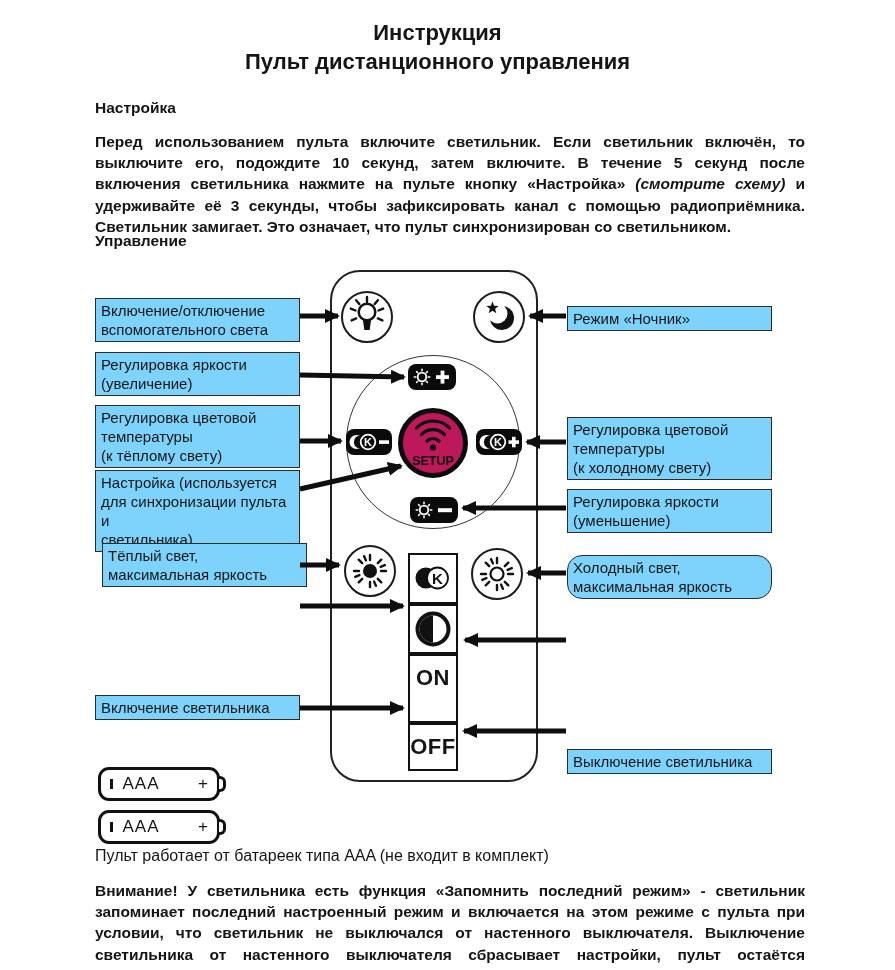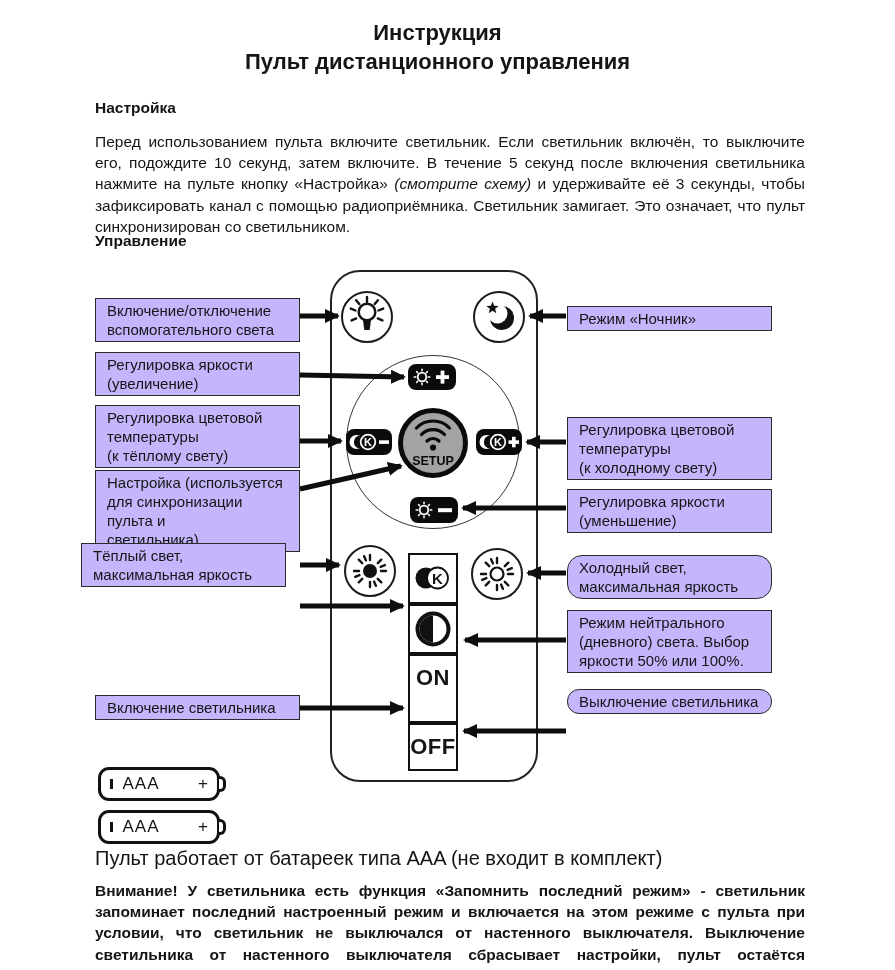--- a/index.html
+++ b/index.html
@@ -4,37 +4,37 @@
 <style>
   html,body{margin:0;padding:0;background:#e8e8e8;}
   .page{
     position:relative;width:895px;height:970px;background:#ffffff;
     font-family:"Liberation Sans","DejaVu Sans",sans-serif;color:#151515;
     overflow:hidden;margin:0 auto;
   }
   .abs{position:absolute;}
   .title{left:95px;top:18px;width:685px;text-align:center;font-size:22px;font-weight:bold;line-height:29px;}
   .heading{left:95px;font-size:15.5px;font-weight:bold;}
-  .bodytext{left:95px;width:710px;font-size:15.5px;line-height:21.2px;text-align:justify;margin:0;}
+  .bodytext{left:95px;width:710px;font-size:15.5px;line-height:21.2px;text-align:justify;margin:0;font-weight:bold;}
   .bold{font-weight:bold;}
   .italic{font-style:italic;}
 
   
   .lbox{
-    width:205px;background:#c4b5fd;border:1.5px solid #2b2b2b;
-    padding:2px 11px;font-size:15px;line-height:19px;white-space:pre-line;
+    width:205px;background:#7dd3fc;border:1.5px solid #2b2b2b;
+    padding:2px 5px;font-size:15px;line-height:19px;white-space:pre-line;
     box-sizing:border-box;
   }
 
   
   .remote-body{left:330px;top:270px;width:208px;height:512px;border:2px solid #222;border-radius:30px;background:#fff;box-sizing:border-box;}
   .circle-btn{width:52px;height:52px;border:2px solid #1c1c1c;border-radius:50%;background:#fff;box-sizing:border-box;display:flex;align-items:center;justify-content:center;}
   .dpad{left:346px;top:355px;width:174px;height:174px;border:1.5px solid #333;border-radius:50%;background:#fff;box-sizing:border-box;}
   .pill{background:#0b0b0b;border-radius:8px;display:flex;align-items:center;justify-content:center;box-sizing:border-box;}
-  .setup-circle{left:398px;top:408px;width:70px;height:70px;border:5px solid #0b0b0b;border-radius:50%;background:#a3a3a3;box-sizing:border-box;display:flex;align-items:center;justify-content:center;}
+  .setup-circle{left:398px;top:408px;width:70px;height:70px;border:5px solid #0b0b0b;border-radius:50%;background:#be185d;box-sizing:border-box;display:flex;align-items:center;justify-content:center;}
 
   .strip{left:408px;top:553px;width:50px;height:218px;border:2px solid #111;background:#fff;box-sizing:border-box;display:flex;flex-direction:column;}
   .strip .cell{display:flex;align-items:center;justify-content:center;box-sizing:border-box;}
   .strip .sep{border-top:4px solid #111;}
   .onoff{font-size:22px;font-weight:bold;letter-spacing:0.5px;}
 
   
   .battery{width:122px;height:34px;border:3px solid #111;border-radius:11px;background:#fff;box-sizing:border-box;display:flex;align-items:center;}
   .battery .tick{width:2.5px;height:10px;background:#111;margin-left:9px;}
   .battery .size{font-size:17px;margin-left:10px;letter-spacing:1px;}
@@ -219,36 +219,33 @@
   <div class="abs lbox" style="left:95px;top:298px;">Включение/отключение
 вспомогательного света</div>
   <div class="abs lbox" style="left:95px;top:352px;">Регулировка яркости
 (увеличение)</div>
   <div class="abs lbox" style="left:95px;top:405px;">Регулировка цветовой
 температуры
 (к тёплому свету)</div>
   <div class="abs lbox" style="left:95px;top:470px;">Настройка (используется
 для синхронизации пульта и
 светильника)</div>
-  <div class="abs lbox" style="left:81px;top:543px;">Тёплый свет,
+  <div class="abs lbox" style="left:102px;top:543px;">Тёплый свет,
 максимальная яркость</div>
   <div class="abs lbox" style="left:95px;top:695px;">Включение светильника</div>
 
   <div class="abs lbox" style="left:567px;top:306px;">Режим «Ночник»</div>
   <div class="abs lbox" style="left:567px;top:417px;">Регулировка цветовой
 температуры
 (к холодному свету)</div>
   <div class="abs lbox" style="left:567px;top:489px;">Регулировка яркости
 (уменьшение)</div>
   <div class="abs lbox" style="left:567px;top:555px;border-radius:15px;">Холодный свет,
 максимальная яркость</div>
-  <div class="abs lbox" style="left:567px;top:610px;">Режим нейтрального
-(дневного) света. Выбор
-яркости 50% или 100%.</div>
-  <div class="abs lbox" style="left:567px;top:689px;border-radius:12px;">Выключение светильника</div>
+  <div class="abs lbox" style="left:567px;top:749px;">Выключение светильника</div>
 
   <svg class="abs" style="left:0;top:0;pointer-events:none;" width="895" height="970" viewBox="0 0 895 970">
     <defs>
       <marker id="ah" markerUnits="userSpaceOnUse" markerWidth="15" markerHeight="14" refX="13" refY="7" orient="auto">
         <path d="M0,0 L15,7 L0,14 Z" fill="#0e0e0e"></path>
       </marker>
     </defs>
     <g stroke="#0e0e0e" stroke-width="5">
       <line x1="300" y1="316" x2="338" y2="316" marker-end="url(#ah)"></line>
       <line x1="300" y1="375" x2="404" y2="377" marker-end="url(#ah)"></line>
@@ -272,17 +269,17 @@
     <span class="plus">+</span>
     <div class="nub"></div>
   </div>
   <div class="abs battery" style="left:98px;top:810px;">
     <div class="tick"></div>
     <span class="size">AAA</span>
     <span class="plus">+</span>
     <div class="nub"></div>
   </div>
 
-  <div class="abs" style="left:95px;top:847px;font-size:20px;">Пульт работает от батареек типа AAA (не входит в комплект)</div>
+  <div class="abs" style="left:95px;top:847px;font-size:16px;">Пульт работает от батареек типа AAA (не входит в комплект)</div>
 
   <p class="abs bodytext bold" style="top:880px;">Внимание! У светильника есть функция «Запомнить последний режим» - светильник запоминает последний настроенный режим и включается на этом режиме с пульта при условии, что светильник не выключался от настенного выключателя. Выключение светильника от настенного выключателя сбрасывает настройки, пульт остаётся привязанным.</p>
 
 </div>
 
 </body></html>

